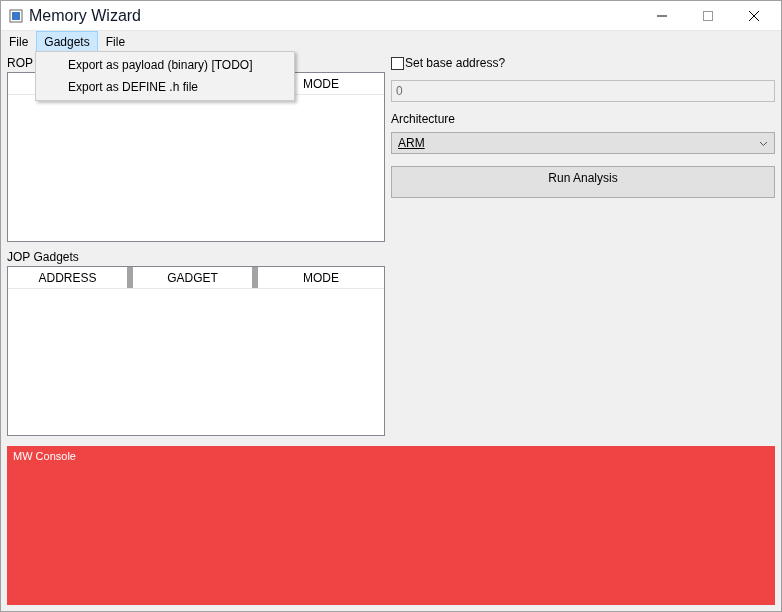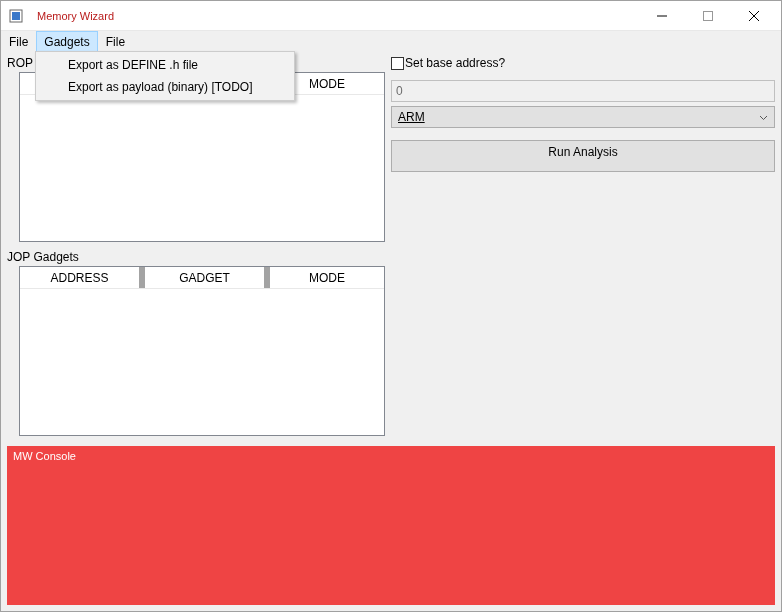--- a/index.html
+++ b/index.html
@@ -24,21 +24,21 @@
       border-bottom: 1px solid #e8e8e8;
     }
     .app-icon {
       width: 14px;
       height: 14px;
       margin-right: 6px;
       display: inline-flex;
       align-items: center;
       justify-content: center;
     }
-    .app-title { font-size: 11px; color: #b91c1c; margin-left: 8px; }
+    .app-title { font-size: 16px; color: #0f172a; }
     .window-controls { margin-left: auto; display: flex; }
     .win-btn {
       width: 46px;
       height: 30px;
       display: flex;
       align-items: center;
       justify-content: center;
       color: #000;
     }
     .win-btn svg { display: block; }
@@ -104,21 +104,20 @@
     }
     .section-label {
       font-size: 12px;
       margin-bottom: 2px;
       color: #000;
     }
     .table-box {
       background: #ffffff;
       border: 1px solid #828790;
       height: 170px;
-      margin-left: 12px;
     }
     .table-header {
       display: flex;
       height: 22px;
       align-items: center;
       border-bottom: 1px solid #e8e8e8;
     }
     .th {
       text-align: center;
       font-size: 12px;
@@ -231,22 +230,22 @@
   </div>
 </div>
 
 <div class="menubar">
   <div class="menu-item">File</div>
   <div class="menu-item active">Gadgets</div>
   <div class="menu-item">File</div>
 </div>
 
 <div class="dropdown">
+  <div class="dropdown-item">Export as payload (binary) [TODO]</div>
   <div class="dropdown-item">Export as DEFINE .h file</div>
-  <div class="dropdown-item">Export as payload (binary) [TODO]</div>
 </div>
 
 <div class="content">
   <div class="upper">
 
     <div class="left-col">
       <div class="section-label">ROP Gadgets</div>
       <div class="table-box">
         <div class="table-header">
           <div class="th address">ADDRESS</div>
@@ -264,20 +263,21 @@
         </div>
       </div>
     </div>
 
     <div class="right-col">
       <div class="checkbox-row">
         <div class="checkbox"></div>
         <span>Set base address?</span>
       </div>
       <input class="text-input" type="text" disabled="" value="0" style="">
+      <div class="section-label arch-label">Architecture</div>
       <div class="select">
         <span>ARM</span>
         <span class="chev">
           <svg width="9" height="6" viewBox="0 0 9 6">
               <polyline points="1,1 4.5,4.5 8,1" fill="none" stroke="#555" stroke-width="1"></polyline>
             </svg>
         </span>
       </div>
       <div class="run-btn">Run Analysis</div>
     </div>

